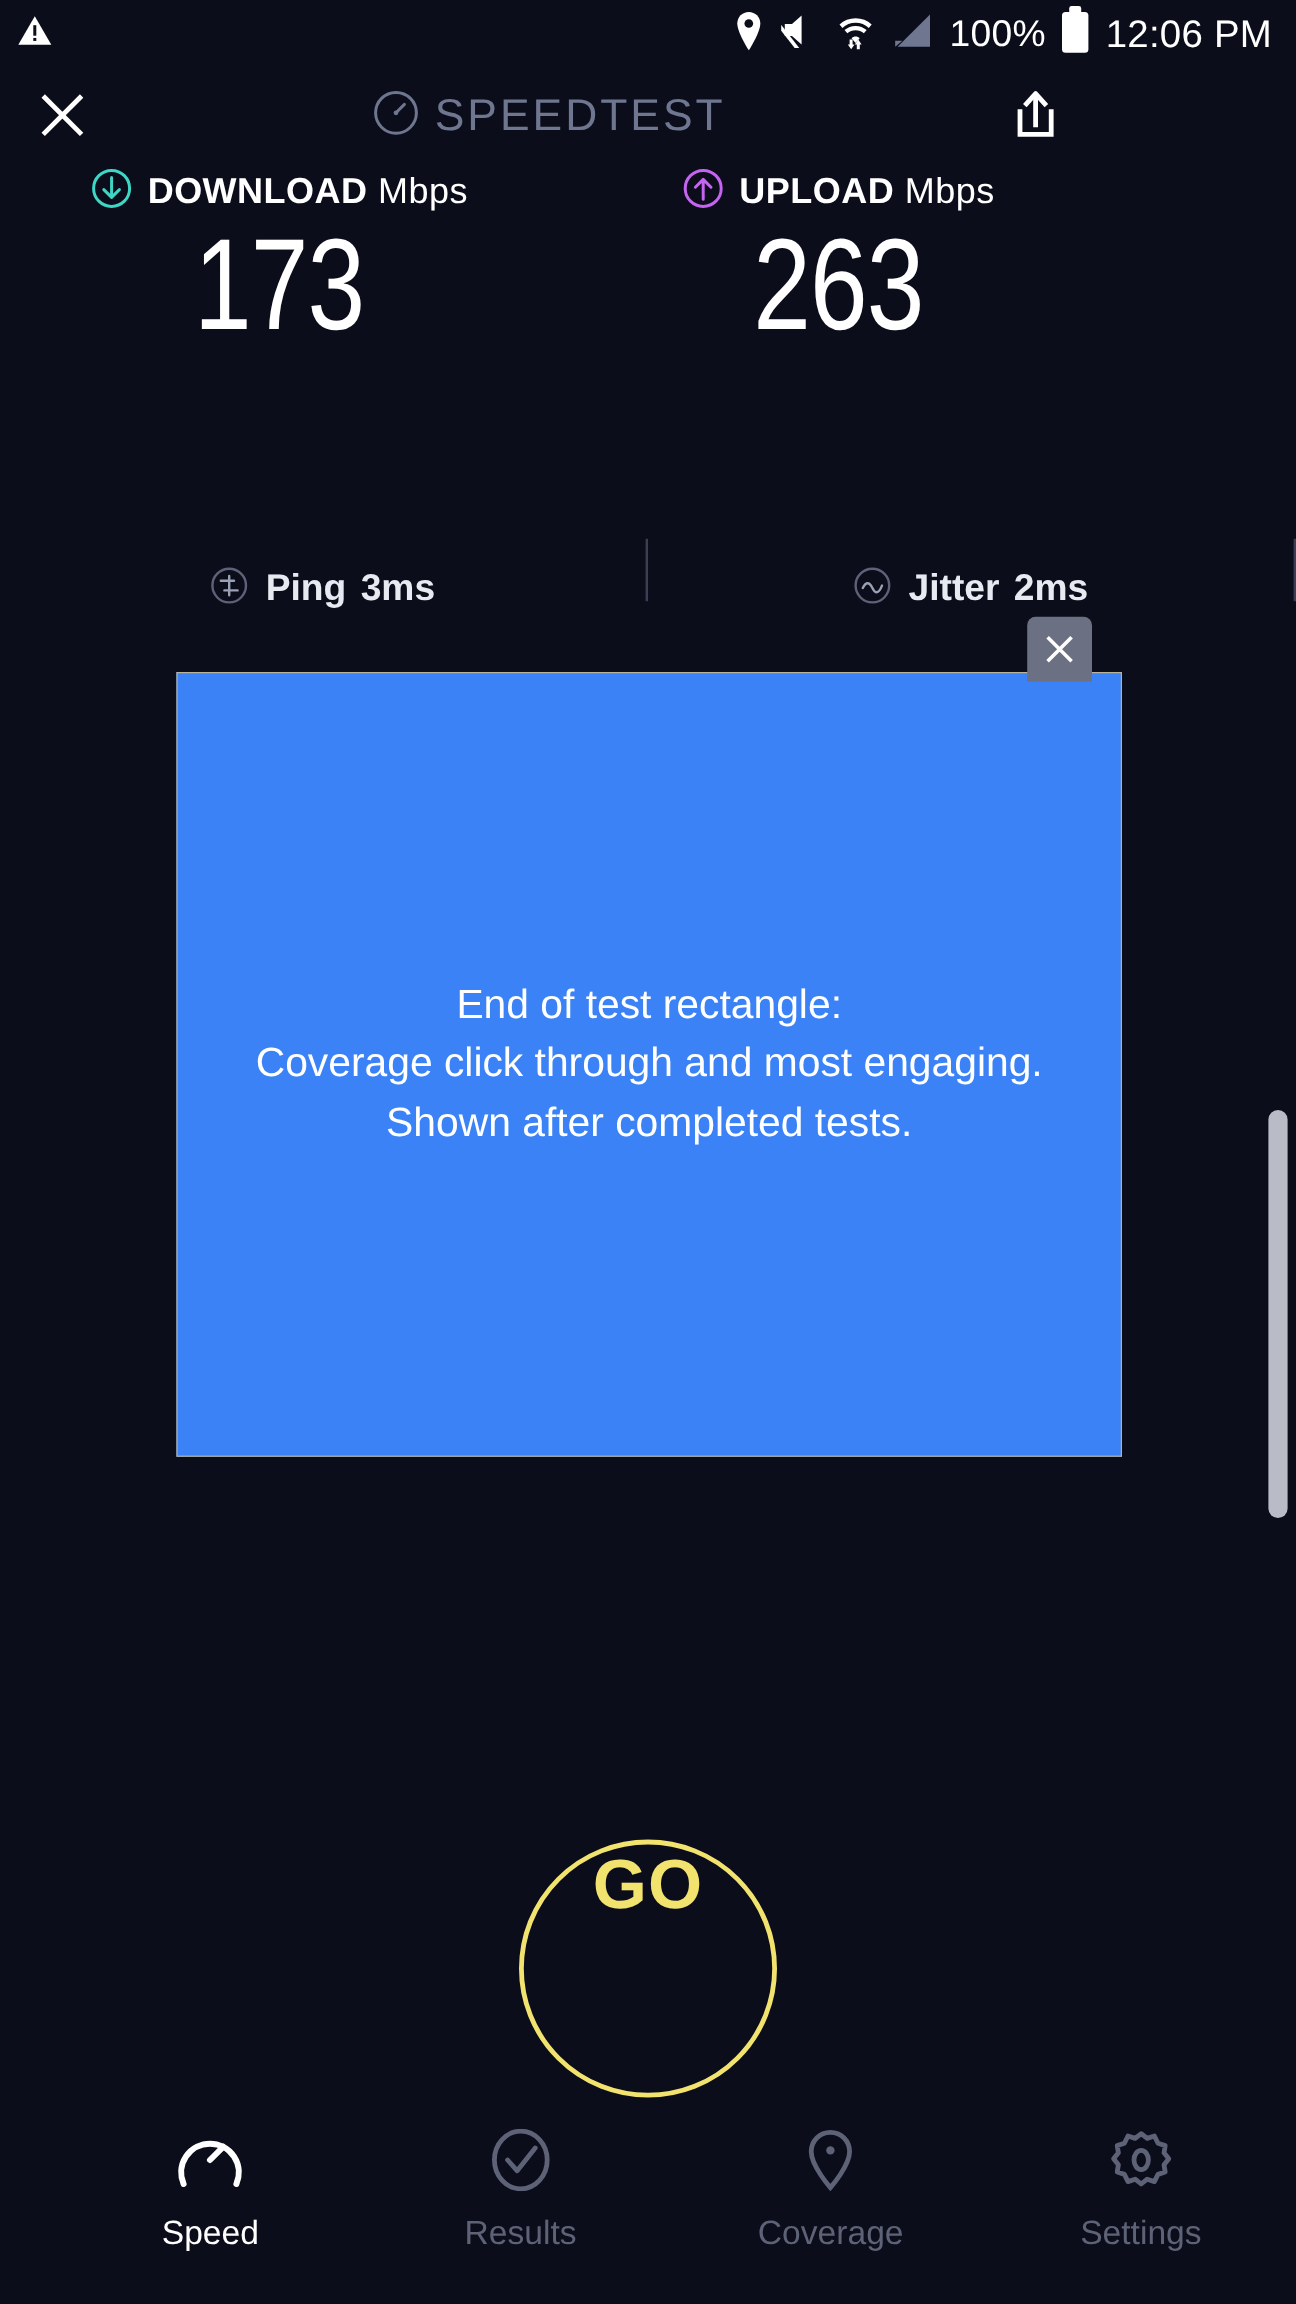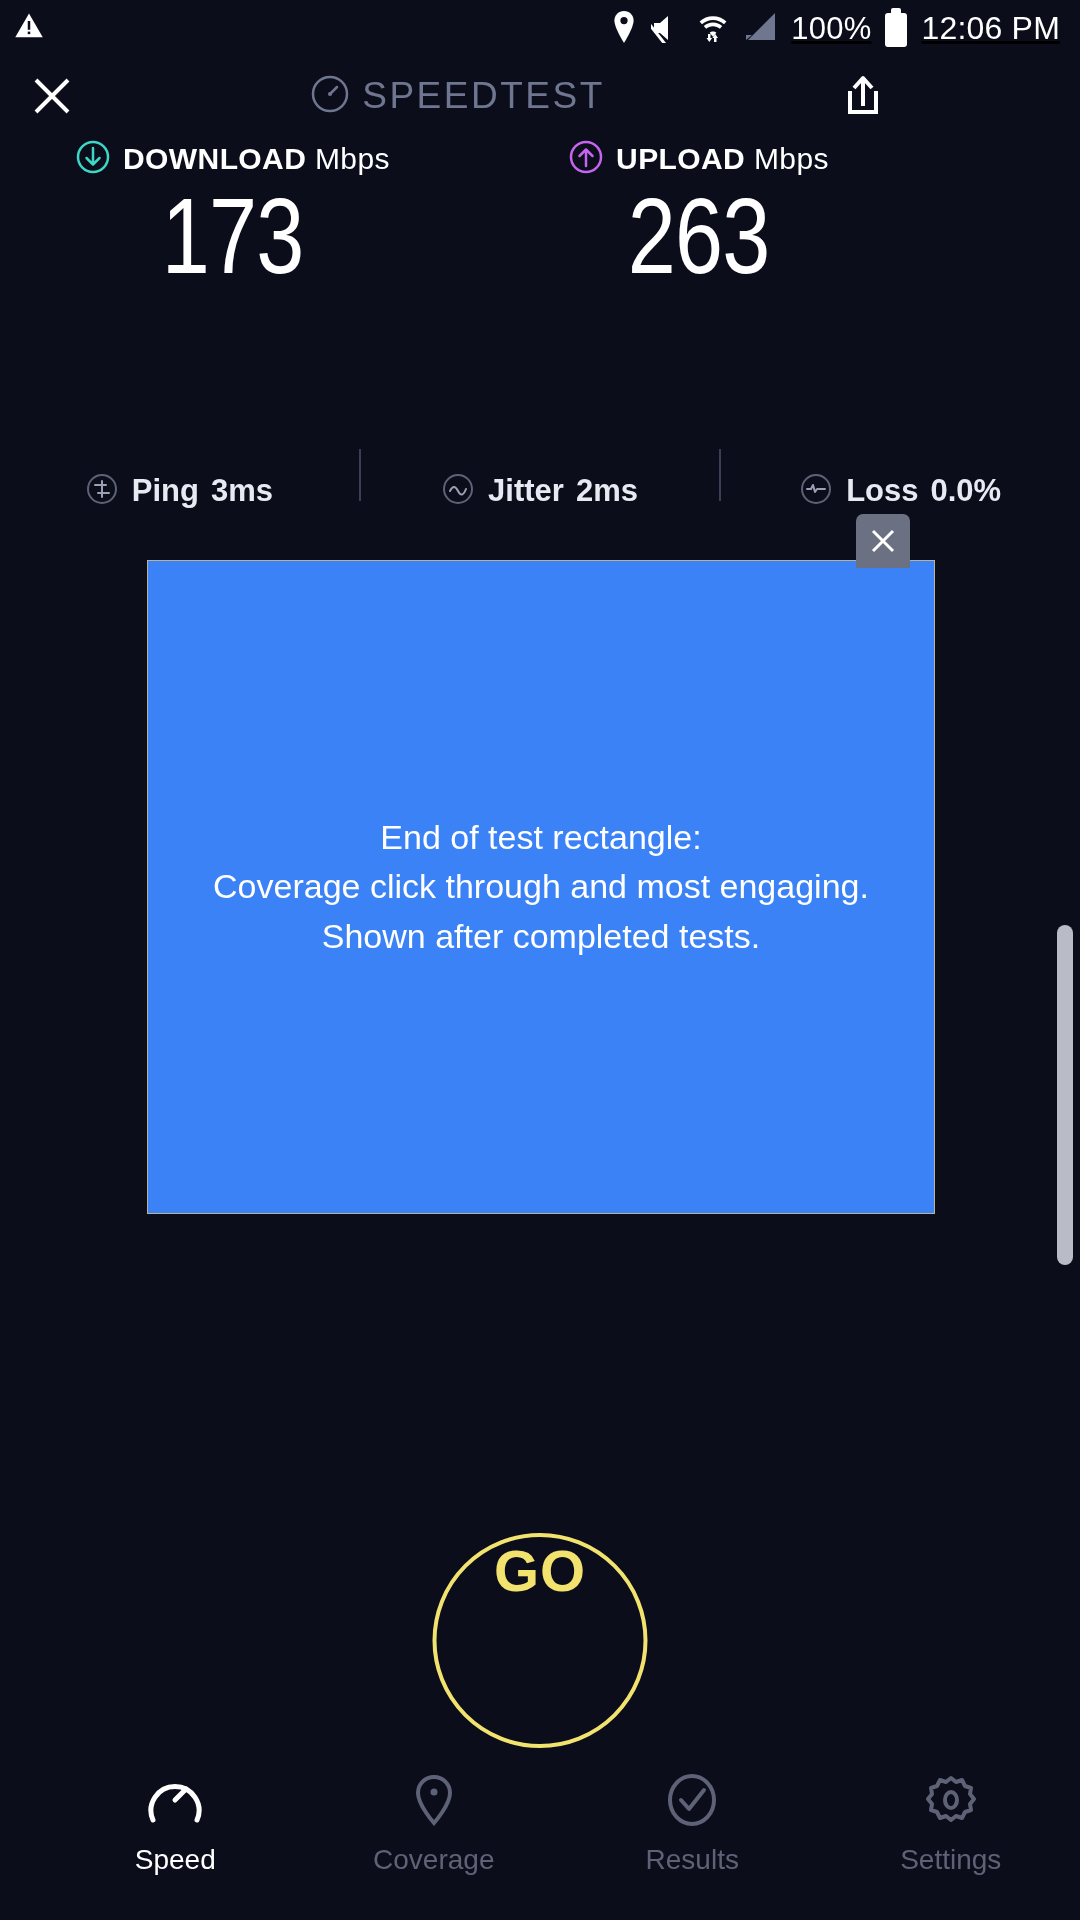--- a/index.html
+++ b/index.html
@@ -10,21 +10,21 @@
     overflow:hidden;
   }
   #app { position:relative; width:1080px; height:1920px; background:#0b0d1a; }
 
   
   .statusbar {
     position:absolute; top:0; left:0; width:1080px; height:56px;
     display:flex; align-items:center; padding:0 20px 0 14px;
   }
   .sb-left { display:flex; align-items:center; gap:10px; }
-  .sb-right { margin-left:auto; display:flex; align-items:flex-end; gap:14px;text-decoration:underline; }
+  .sb-right { margin-left:auto; display:flex; align-items:flex-start; gap:14px; }
   .sb-time { color:#ffffff; font-size:32px; letter-spacing:0.2px; }
   .sb-batt-pct { color:#ffffff; font-size:31px; letter-spacing:0.2px; }
   .batt-shape {
     width:22px; height:34px; border:3px solid #ffffff; border-radius:3px;
     position:relative; background:#ffffff;
   }
   .batt-shape::before {
     content:""; position:absolute; top:-8px; left:50%; transform:translateX(-50%);
     width:10px; height:5px; background:#ffffff; border-radius:2px 2px 0 0;
   }
@@ -228,29 +228,20 @@
       <div class="pjl-item">
         <span>
           <svg width="32" height="32" viewBox="0 0 32 32">
               <circle cx="16" cy="16" r="14" stroke="#5d6277" stroke-width="2" fill="none"></circle>
               <path d="M8 18 q4 -8 8 0 q4 8 8 -2" stroke="#9ba1b5" stroke-width="2" fill="none" stroke-linecap="round"></path>
             </svg>
         </span>
         <span class="pjl-txt"><span class="name">Jitter</span><span class="val">2ms</span></span>
       </div>
       <div class="pjl-sep"></div>
-      <div class="pjl-item">
-        <span>
-          <svg width="32" height="32" viewBox="0 0 32 32">
-              <circle cx="16" cy="16" r="14" stroke="#5d6277" stroke-width="2" fill="none"></circle>
-              <path d="M7 16 H11 L13 12 L15 19 L17 16 H25" stroke="#9ba1b5" stroke-width="2" fill="none" stroke-linecap="round" stroke-linejoin="round"></path>
-            </svg>
-        </span>
-        <span class="pjl-txt"><span class="name">Loss</span><span class="val">0.0%</span></span>
-      </div>
     </div>
   </div>
 
   <div class="ad-wrap">
     <div class="ad-close">
       <svg width="30" height="30" viewBox="0 0 30 30">
           <path d="M5 5 L25 25 M25 5 L5 25" stroke="#ffffff" stroke-width="3" fill="none"></path>
         </svg>
     </div>
     <div class="ad-box">
@@ -275,35 +266,35 @@
             <path d="M6 46 A24 24 0 1 1 50 46" stroke="#ffffff" stroke-width="5" fill="none" stroke-linecap="round"></path>
             <path d="M28 26 L39 15" stroke="#ffffff" stroke-width="5" fill="none" stroke-linecap="round"></path>
           </svg>
       </span>
       <span class="nav-label">Speed</span>
     </div>
 
     <div class="nav-item">
       <span>
         <svg width="56" height="52" viewBox="0 0 56 52">
+            <ellipse cx="28" cy="26" rx="22" ry="24" stroke="#5d6277" stroke-width="4" fill="none"></ellipse>
+            <path d="M17 26 L25 35 L40 16" stroke="#5d6277" stroke-width="4" fill="none" stroke-linecap="round" stroke-linejoin="round"></path>
+          </svg>
+      </span>
+      <span class="nav-label">Results</span>
+    </div>
+
+    <div class="nav-item">
+      <span>
+        <svg width="56" height="52" viewBox="0 0 56 52">
             <path d="M28 3 C19 3 12 10 12 19 C12 31 28 49 28 49 C28 49 44 31 44 19 C44 10 37 3 28 3 Z" stroke="#5d6277" stroke-width="4" fill="none"></path>
             <circle cx="28" cy="18" r="3.5" fill="#5d6277"></circle>
           </svg>
       </span>
       <span class="nav-label">Coverage</span>
-    </div>
-
-    <div class="nav-item">
-      <span>
-        <svg width="56" height="52" viewBox="0 0 56 52">
-            <ellipse cx="28" cy="26" rx="22" ry="24" stroke="#5d6277" stroke-width="4" fill="none"></ellipse>
-            <path d="M17 26 L25 35 L40 16" stroke="#5d6277" stroke-width="4" fill="none" stroke-linecap="round" stroke-linejoin="round"></path>
-          </svg>
-      </span>
-      <span class="nav-label">Results</span>
     </div>
 
     <div class="nav-item">
       <span>
         <svg width="56" height="52" viewBox="0 0 56 52">
           <path d="M28 4 l5 4 6-2 3 6 6 2 -1 6 4 5 -4 5 1 6 -6 2 -3 6 -6-2 -5 4 -5-4 -6 2 -3-6 -6-2 1-6 -4-5 4-5 -1-6 6-2 3-6 6 2 z" stroke="#5d6277" stroke-width="4" fill="none" stroke-linejoin="round"></path>
           <ellipse cx="28" cy="26" rx="6" ry="8" stroke="#5d6277" stroke-width="4" fill="none"></ellipse>
         </svg>
       </span>
       <span class="nav-label">Settings</span>

